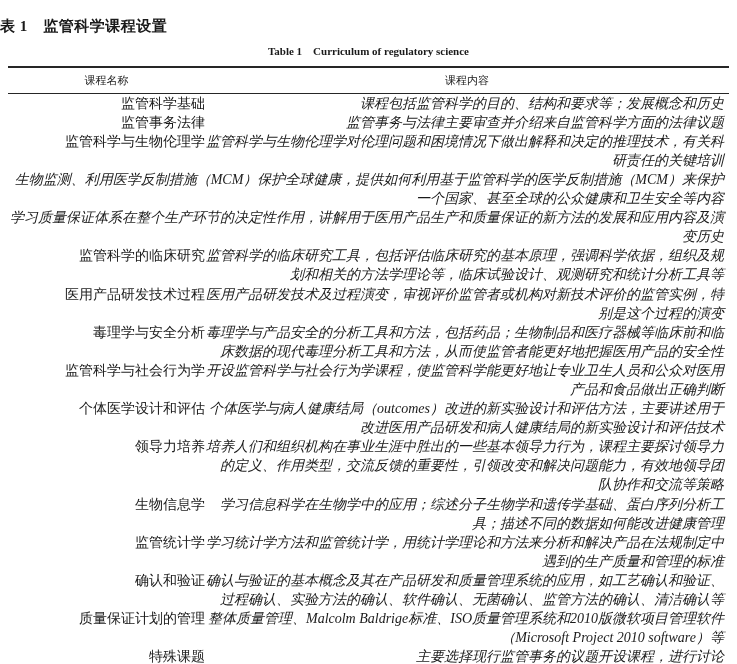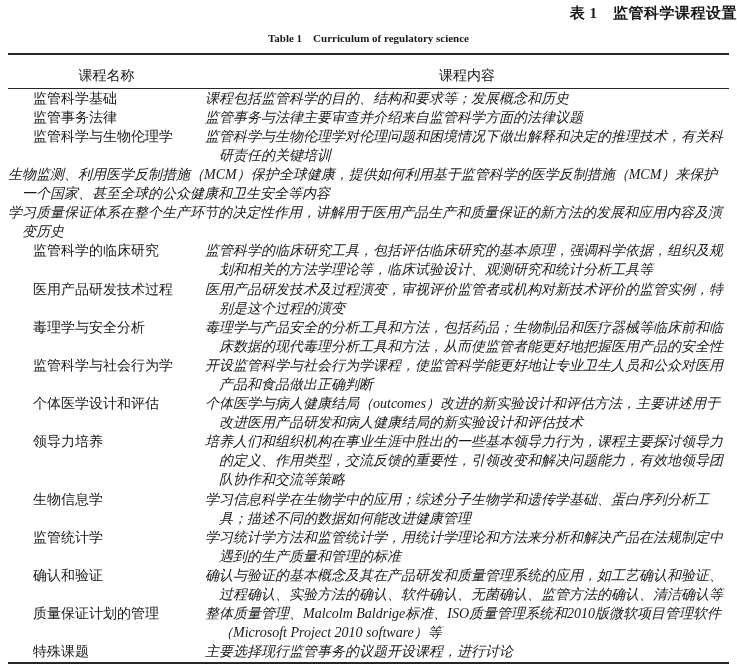--- a/index.html
+++ b/index.html
@@ -6,25 +6,25 @@
   html, body { background: #ffffff; }
   body {
     width: 737px;
     height: 664px;
     position: relative;
     overflow: hidden;
     font-family: "Liberation Serif", serif;
     color: #1a1a1a;
   }
   .title-cn {
-    text-align: right;
+    text-align: left;
     font-weight: bold;
     font-size: 15px;
     line-height: 18px;
-    padding-top: 4px;
+    padding-top: 17px;
     white-space: pre;
     letter-spacing: 0.5px;
   }
   .title-en {
     text-align: center;
     font-weight: bold;
     font-size: 11px;
     line-height: 18px;
     margin-top: 7px;
     white-space: pre;
@@ -33,28 +33,27 @@
   .table {
     margin: 6px 8px 0 8px;
     border-top: 2.5px solid #262626;
     border-bottom: 2.5px solid #262626;
     font-size: 14px;
   }
   .header-row {
     display: flex;
     border-bottom: 1.2px solid #262626;
     padding: 3px 0 2.5px 0;
-    font-size: 14px;
+    font-size: 11px;
     line-height: 19.1px;
-    margin-top: 8px;
   }
   .hc-name  { width: 197px; text-align: center; }
   .hc-content { flex: 1; text-align: center; }
   .table-body { padding-bottom: 1px; }
-  .row { display: flex; align-items: flex-start; }
+  .row { display: flex; align-items: flex-start; text-align: right; }
   .cell-name {
     width: 197px;
     padding-left: 25px;
     line-height: 19.1px;
   }
   .cell-content {
     flex: 1;
     padding-left: 14px;
     text-indent: -14px;
     padding-right: 5px;

